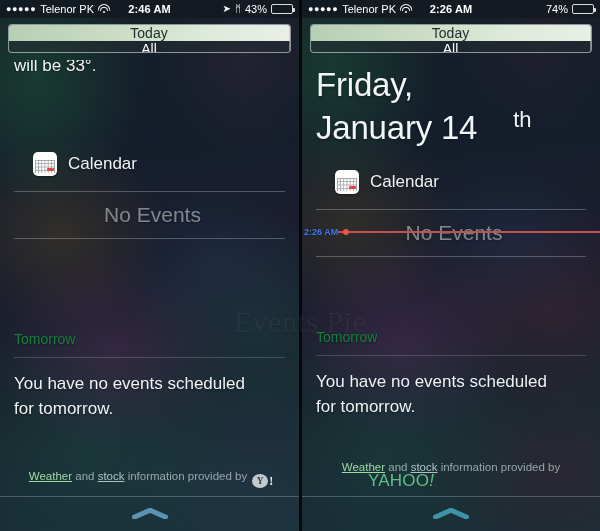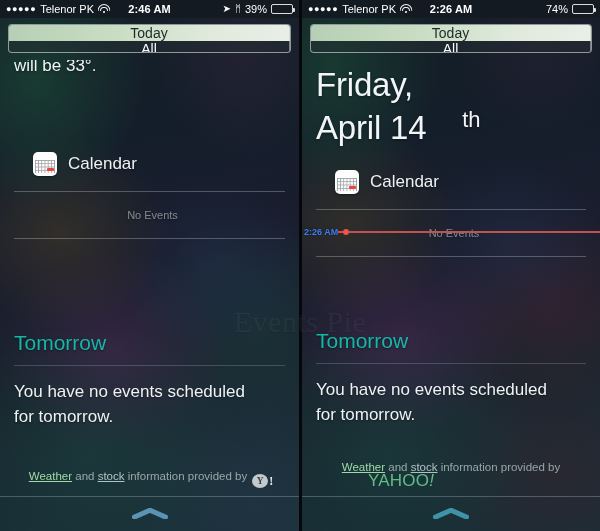--- a/index.html
+++ b/index.html
@@ -182,40 +182,40 @@
     text-shadow: 0 1px 2px rgba(0,0,0,0.40);
   }
 
   .hr { height: 1px; background: rgba(210,225,230,0.30); margin: 0 14px; }
   .hr.soft { background: rgba(200,218,224,0.22); }
 
   .events-area { position: relative; }
   .noevents {
     text-align: center;
     color: rgba(226,232,236,0.52);
-    font-size: 11px;
+    font-size: 21px;
     font-weight: 300;
     line-height: 46px;
     text-shadow: 0 1px 2px rgba(0,0,0,0.3);
     padding-left: 6px;
   }
   .nowline {
     position: absolute; left: 0; right: 0; display: flex; align-items: center;
     pointer-events: none;
   }
   .now-label {
     color: #3b7cf4; font-size: 9px; font-weight: bold; padding-left: 2px;
     text-shadow: 0 0 2px rgba(0,0,0,0.5);
   }
   .now-dash { width: 5px; height: 1.4px; background: #e0453f; }
   .now-dot { width: 6px; height: 6px; border-radius: 50%; background: #e7574e; flex: none; }
   .now-rule { flex: 1; height: 1.2px; background: #c0534f; }
 
   .section-title {
-    color: #14b8a6; font-size: 21px; font-weight: 300;
+    color: #15803d; font-size: 14px; font-weight: 300;
     text-shadow: 0 1px 2px rgba(0,0,0,0.40);
   }
   .body-text {
     color: #eef2f4; font-size: 17px; line-height: 25px; font-weight: 300;
     text-shadow: 0 1px 2px rgba(0,0,0,0.40);
   }
 
   
   .footer {
     position: absolute; left: 0; right: 0; bottom: 0; z-index: 5;
@@ -297,21 +297,21 @@
         <span class="wifi-ico">
             <i></i>
             <i></i>
             <i></i>
           </span>
       </div>
       <div class="sb-center">2:46 AM</div>
       <div class="sb-right">
         <span class="loc-ico">➤</span>
         <span class="bt-ico">ᛗ</span>
-        <span class="batt-pct">39%</span>
+        <span class="batt-pct">43%</span>
         <span class="batt"><span class="lvl" style="width:94%"></span></span>
       </div>
     </div>
 
     <div class="segwrap">
       <div class="seg">
         <div class="seg-item active">Today</div>
         <div class="seg-item">All</div>
         <div class="seg-item">Missed</div>
       </div>
@@ -397,21 +397,21 @@
         <div class="seg-item active">Today</div>
         <div class="seg-item">All</div>
         <div class="seg-item">Missed</div>
       </div>
     </div>
 
     <div class="content">
 
       <div class="pad">
         <div class="bigdate">Friday,</div>
-        <div class="bigdate"><span>April 14</span><sup>th</sup></div>
+        <div class="bigdate"><span>January 14</span><sup>th</sup></div>
       </div>
 
       <div style="height:24px"></div>
 
       <div class="pad app-row">
         <span class="cal-icon">
           <span class="top"></span><span class="grid"></span><span class="mark"></span>
         </span>
         <span class="app-name">Calendar</span>
       </div>

